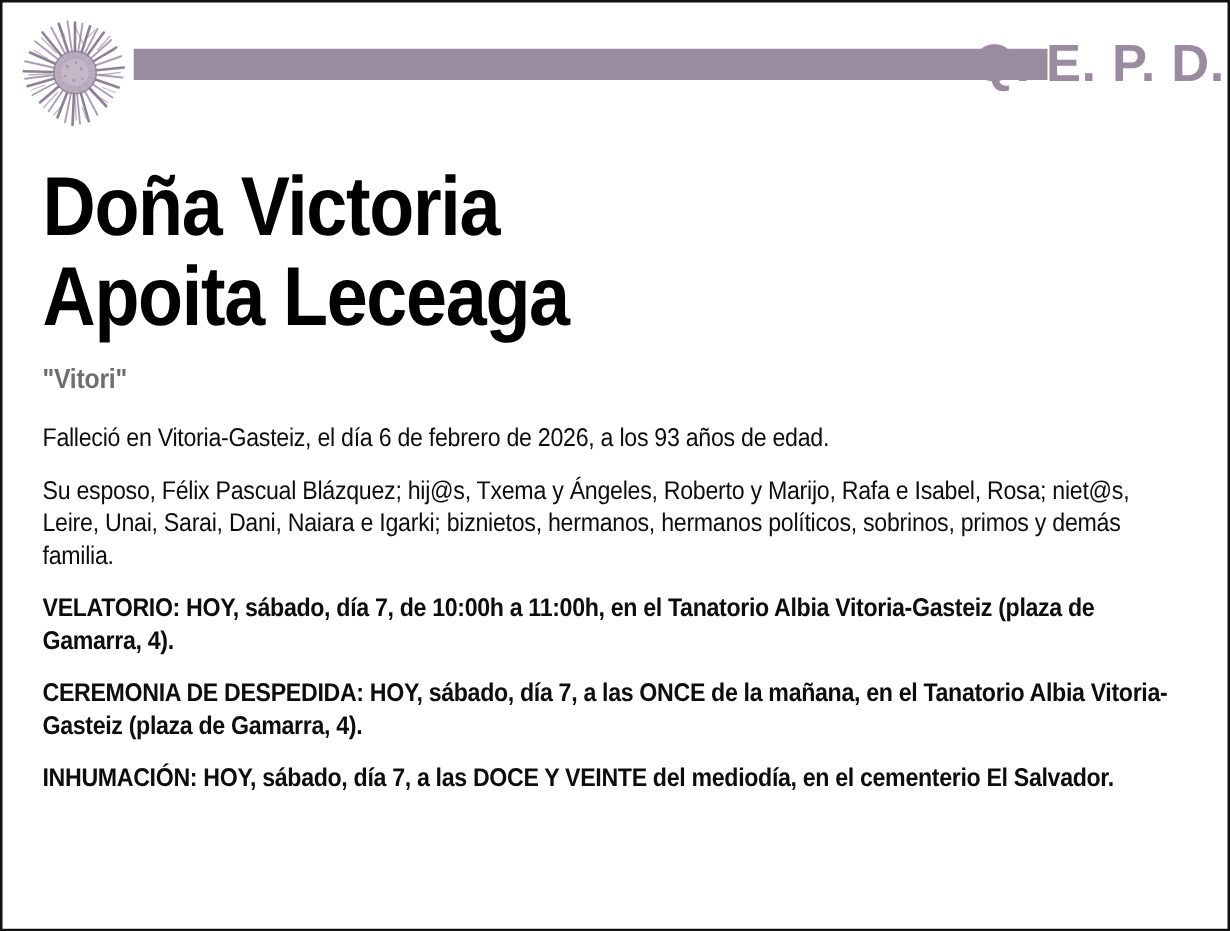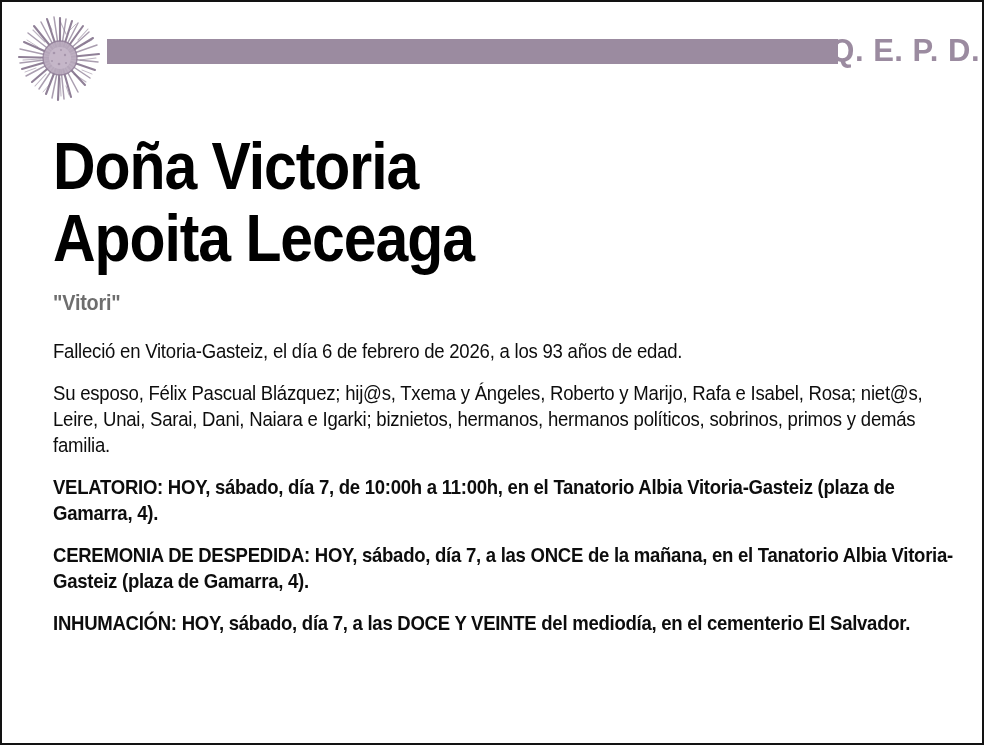--- a/index.html
+++ b/index.html
@@ -56,29 +56,29 @@
 
   .qepd {
     position: absolute;
     right: 6px;
     top: 28px;
     height: 42px;
     line-height: 42px;
     color: #9b8ba0;
     font-family: "Liberation Sans", "DejaVu Sans", sans-serif;
     font-weight: bold;
-    font-size: 31px;
+    font-size: 42px;
     letter-spacing: 0.5px;
     white-space: nowrap;
   }
 
   
   .content {
     position: absolute;
-    left: 51px;
+    left: 32px;
     top: 128px;
     width: 918px;
   }
 
   .deceased-name {
     color: #000000;
     font-family: "Liberation Sans Narrow", "Liberation Sans", "DejaVu Sans Condensed", sans-serif;
     font-weight: bold;
     font-size: 67px;
     line-height: 72px;

